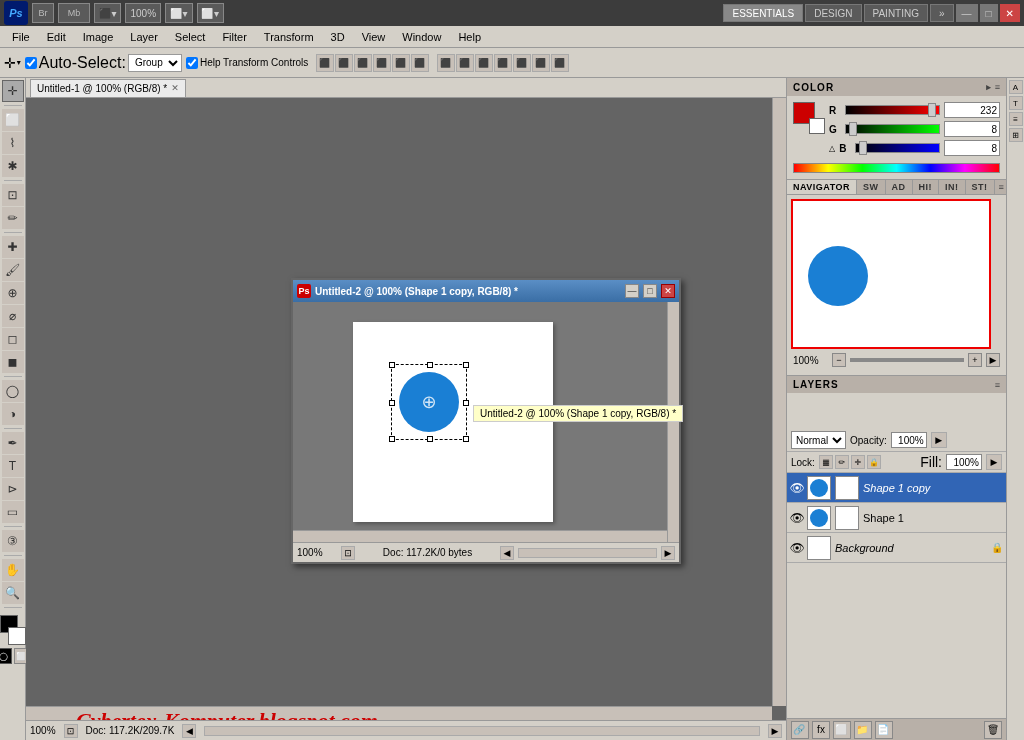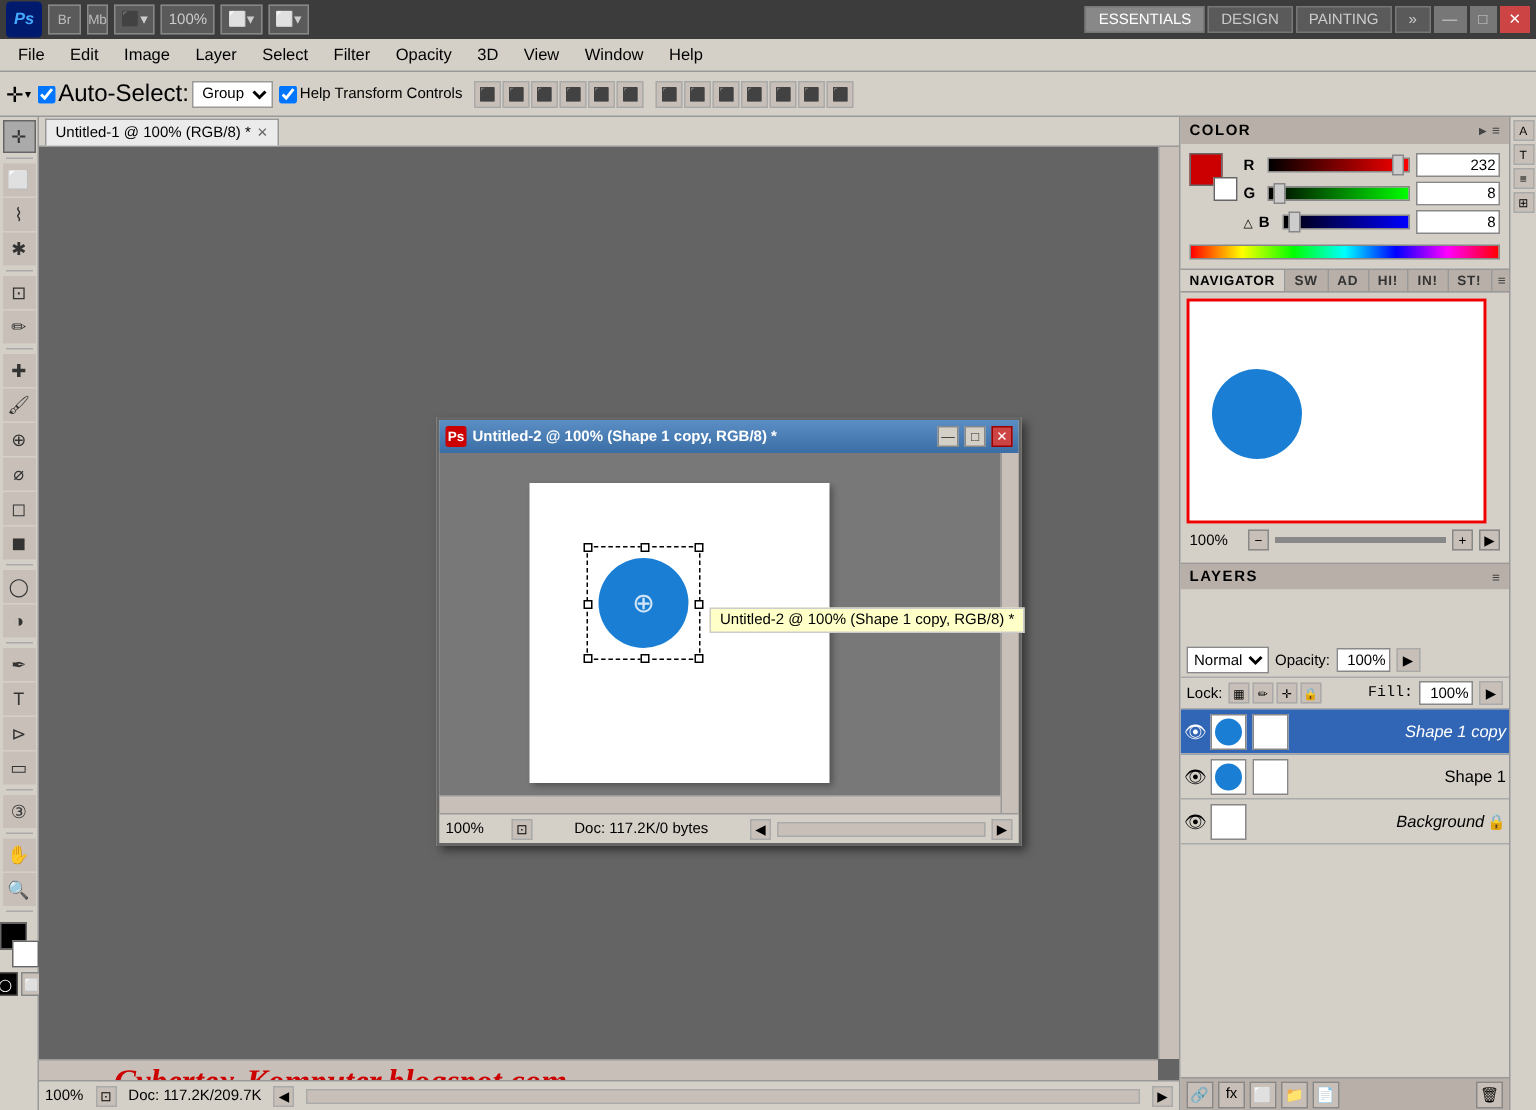--- a/index.html
+++ b/index.html
@@ -123,33 +123,33 @@
     #layers-header { display: flex; align-items: center; background: #b8b0a8; padding: 2px 6px; font-size: 10px; font-weight: bold; height: 18px; border-top: 1px solid #999; }
     #layers-content { flex: 1; overflow-y: auto; background: #d4d0c8; }
     #layers-controls { display: flex; align-items: center; padding: 2px 4px; gap: 4px; border-bottom: 1px solid #aaa; margin-top: 36px; }
     .layers-select { font-size: 10px; height: 18px; border: 1px solid #888; background: #fff; }
     .opacity-label { font-size: 10px; }
     .opacity-val { width: 36px; height: 16px; border: 1px solid #888; background: #fff; font-size: 10px; text-align: right; padding: 0 2px; line-height: 16px; }
     #layers-lock { display: flex; align-items: center; padding: 2px 4px; gap: 4px; border-bottom: 1px solid #aaa; }
     .lock-label { font-size: 10px; }
     .lock-icons { display: flex; gap: 2px; }
     .lock-icon { width: 14px; height: 14px; background: #c8c0b8; border: 1px solid #aaa; display: flex; align-items: center; justify-content: center; font-size: 8px; }
-    .fill-label { font-size: 10px; margin-left: auto; font-family: Liberation Mono, monospace; }
+    .fill-label { font-size: 14px; margin-left: auto; }
     .fill-val { width: 36px; height: 16px; border: 1px solid #888; background: #fff; font-size: 10px; text-align: right; padding: 0 2px; line-height: 16px; }
 
     
     .layer-row { display: flex; align-items: center; height: 30px; border-bottom: 1px solid #aaa; padding: 0 2px; gap: 2px; cursor: pointer; }
     .layer-row.active { background: #3165b5; color: #fff; }
     .layer-row.active .layer-name { color: #fff; }
     .layer-vis { width: 16px; height: 16px; display: flex; align-items: center; justify-content: center; font-size: 12px; }
     .layer-thumb { width: 24px; height: 24px; border: 1px solid #888; background: #fff; display: flex; align-items: center; justify-content: center; overflow: hidden; position: relative; }
     .thumb-blue { width: 18px; height: 18px; background: #1a7fd4; border-radius: 50%; }
     .thumb-white { width: 22px; height: 22px; background: #fff; }
     .layer-mask { width: 24px; height: 24px; border: 1px solid #888; background: #fff; margin-left: 2px; display: flex; align-items: center; justify-content: center; }
-    .layer-name { font-size: 11px; color: #000; font-style: normal; flex: 1; padding-left: 2px; text-align: right; }
+    .layer-name { font-size: 11px; color: #000; font-style: normal; flex: 1; padding-left: 2px; }
     .layer-lock-icon { font-size: 10px; color: #888; margin-left: auto; }
 
     
     #layers-bottom { display: flex; align-items: center; background: #b8b0a8; padding: 2px 4px; gap: 3px; border-top: 1px solid #999; height: 22px; }
     .lb-btn { width: 18px; height: 18px; background: #c8c0b8; border: 1px solid #888; display: flex; align-items: center; justify-content: center; font-size: 10px; cursor: pointer; }
 
     
     #status-bar { display: flex; align-items: center; background: #d4d0c8; height: 20px; border-top: 1px solid #999; padding: 0 4px; gap: 8px; font-size: 10px; }
 
     
@@ -159,21 +159,21 @@
     
     .vscroll { width: 14px; background: #c8c0b8; border-left: 1px solid #999; }
     .hscroll { height: 14px; background: #c8c0b8; border-top: 1px solid #999; }
   </style>
 </head>
 <body>
 
 <div id="top-bar">
   <div style="width:24px;height:24px;background:#001a6e;border-radius:3px;display:flex;align-items:center;justify-content:center;color:#4af;font-size:11px;font-weight:bold;font-style:italic;">Ps</div>
   <div style="width:22px;height:20px;background:#5a5a5a;border:1px solid #888;color:#bbb;font-size:9px;display:flex;align-items:center;justify-content:center;">Br</div>
-  <div style="width:14px;height:20px;background:#5a5a5a;border:1px solid #888;color:#bbb;font-size:9px;display:flex;align-items:center;justify-content:center;">Mb</div>
+  <div style="width:32px;height:20px;background:#5a5a5a;border:1px solid #888;color:#bbb;font-size:9px;display:flex;align-items:center;justify-content:center;">Mb</div>
   <div style="display:flex;align-items:center;background:#5a5a5a;border:1px solid #888;height:20px;padding:0 4px;color:#ccc;font-size:10px;">⬛▾</div>
   <div style="display:flex;align-items:center;background:#5a5a5a;border:1px solid #888;height:20px;padding:0 4px;color:#ccc;font-size:10px;">100%</div>
   <div style="display:flex;align-items:center;background:#5a5a5a;border:1px solid #888;height:20px;padding:0 4px;color:#ccc;font-size:10px;">⬜▾</div>
   <div style="display:flex;align-items:center;background:#5a5a5a;border:1px solid #888;height:20px;padding:0 4px;color:#ccc;font-size:10px;">⬜▾</div>
   <div class="workspace-btns">
     <button class="workspace-btn active">ESSENTIALS</button>
     <button class="workspace-btn">DESIGN</button>
     <button class="workspace-btn">PAINTING</button>
     <button class="workspace-btn">»</button>
     <button class="win-ctrl">—</button>
@@ -182,21 +182,21 @@
   </div>
 </div>
 
 <div id="menu-bar">
   <span class="menu-item">File</span>
   <span class="menu-item">Edit</span>
   <span class="menu-item">Image</span>
   <span class="menu-item">Layer</span>
   <span class="menu-item">Select</span>
   <span class="menu-item">Filter</span>
-  <span class="menu-item">Opacity</span>
+  <span class="menu-item">Transform</span>
   <span class="menu-item">3D</span>
   <span class="menu-item">View</span>
   <span class="menu-item">Window</span>
   <span class="menu-item">Help</span>
 </div>
 
 <div id="toolbar">
   <div style="display:flex;align-items:center;gap:1px;">
     <span style="font-size:14px;cursor:pointer;">✛</span>
     <span style="font-size:8px;">▾</span>

